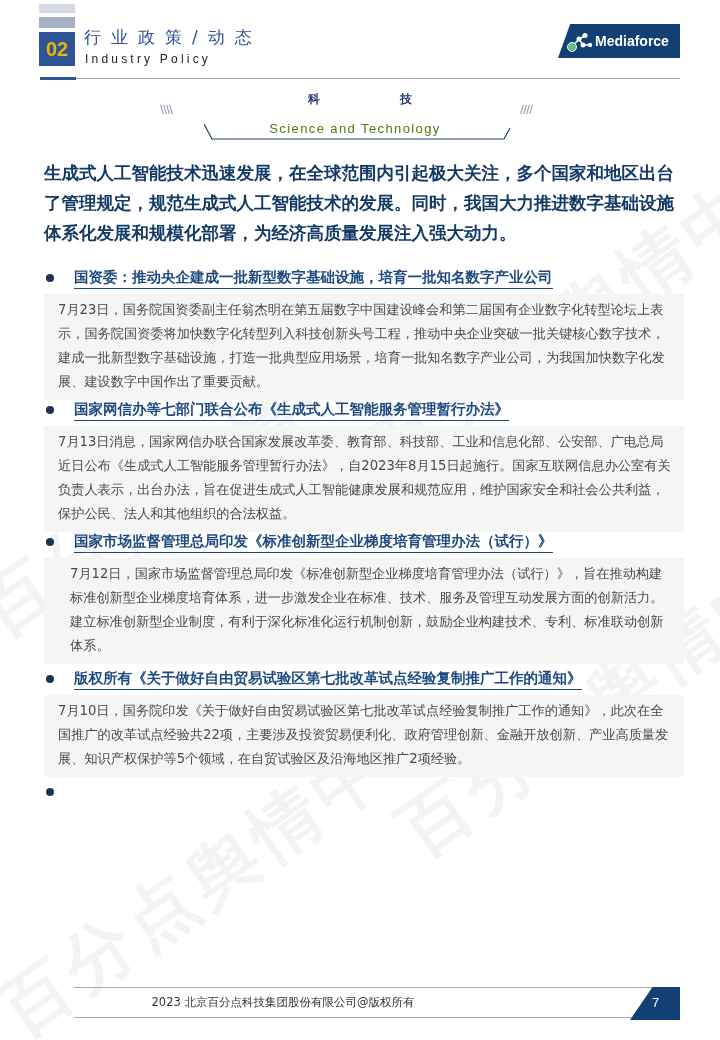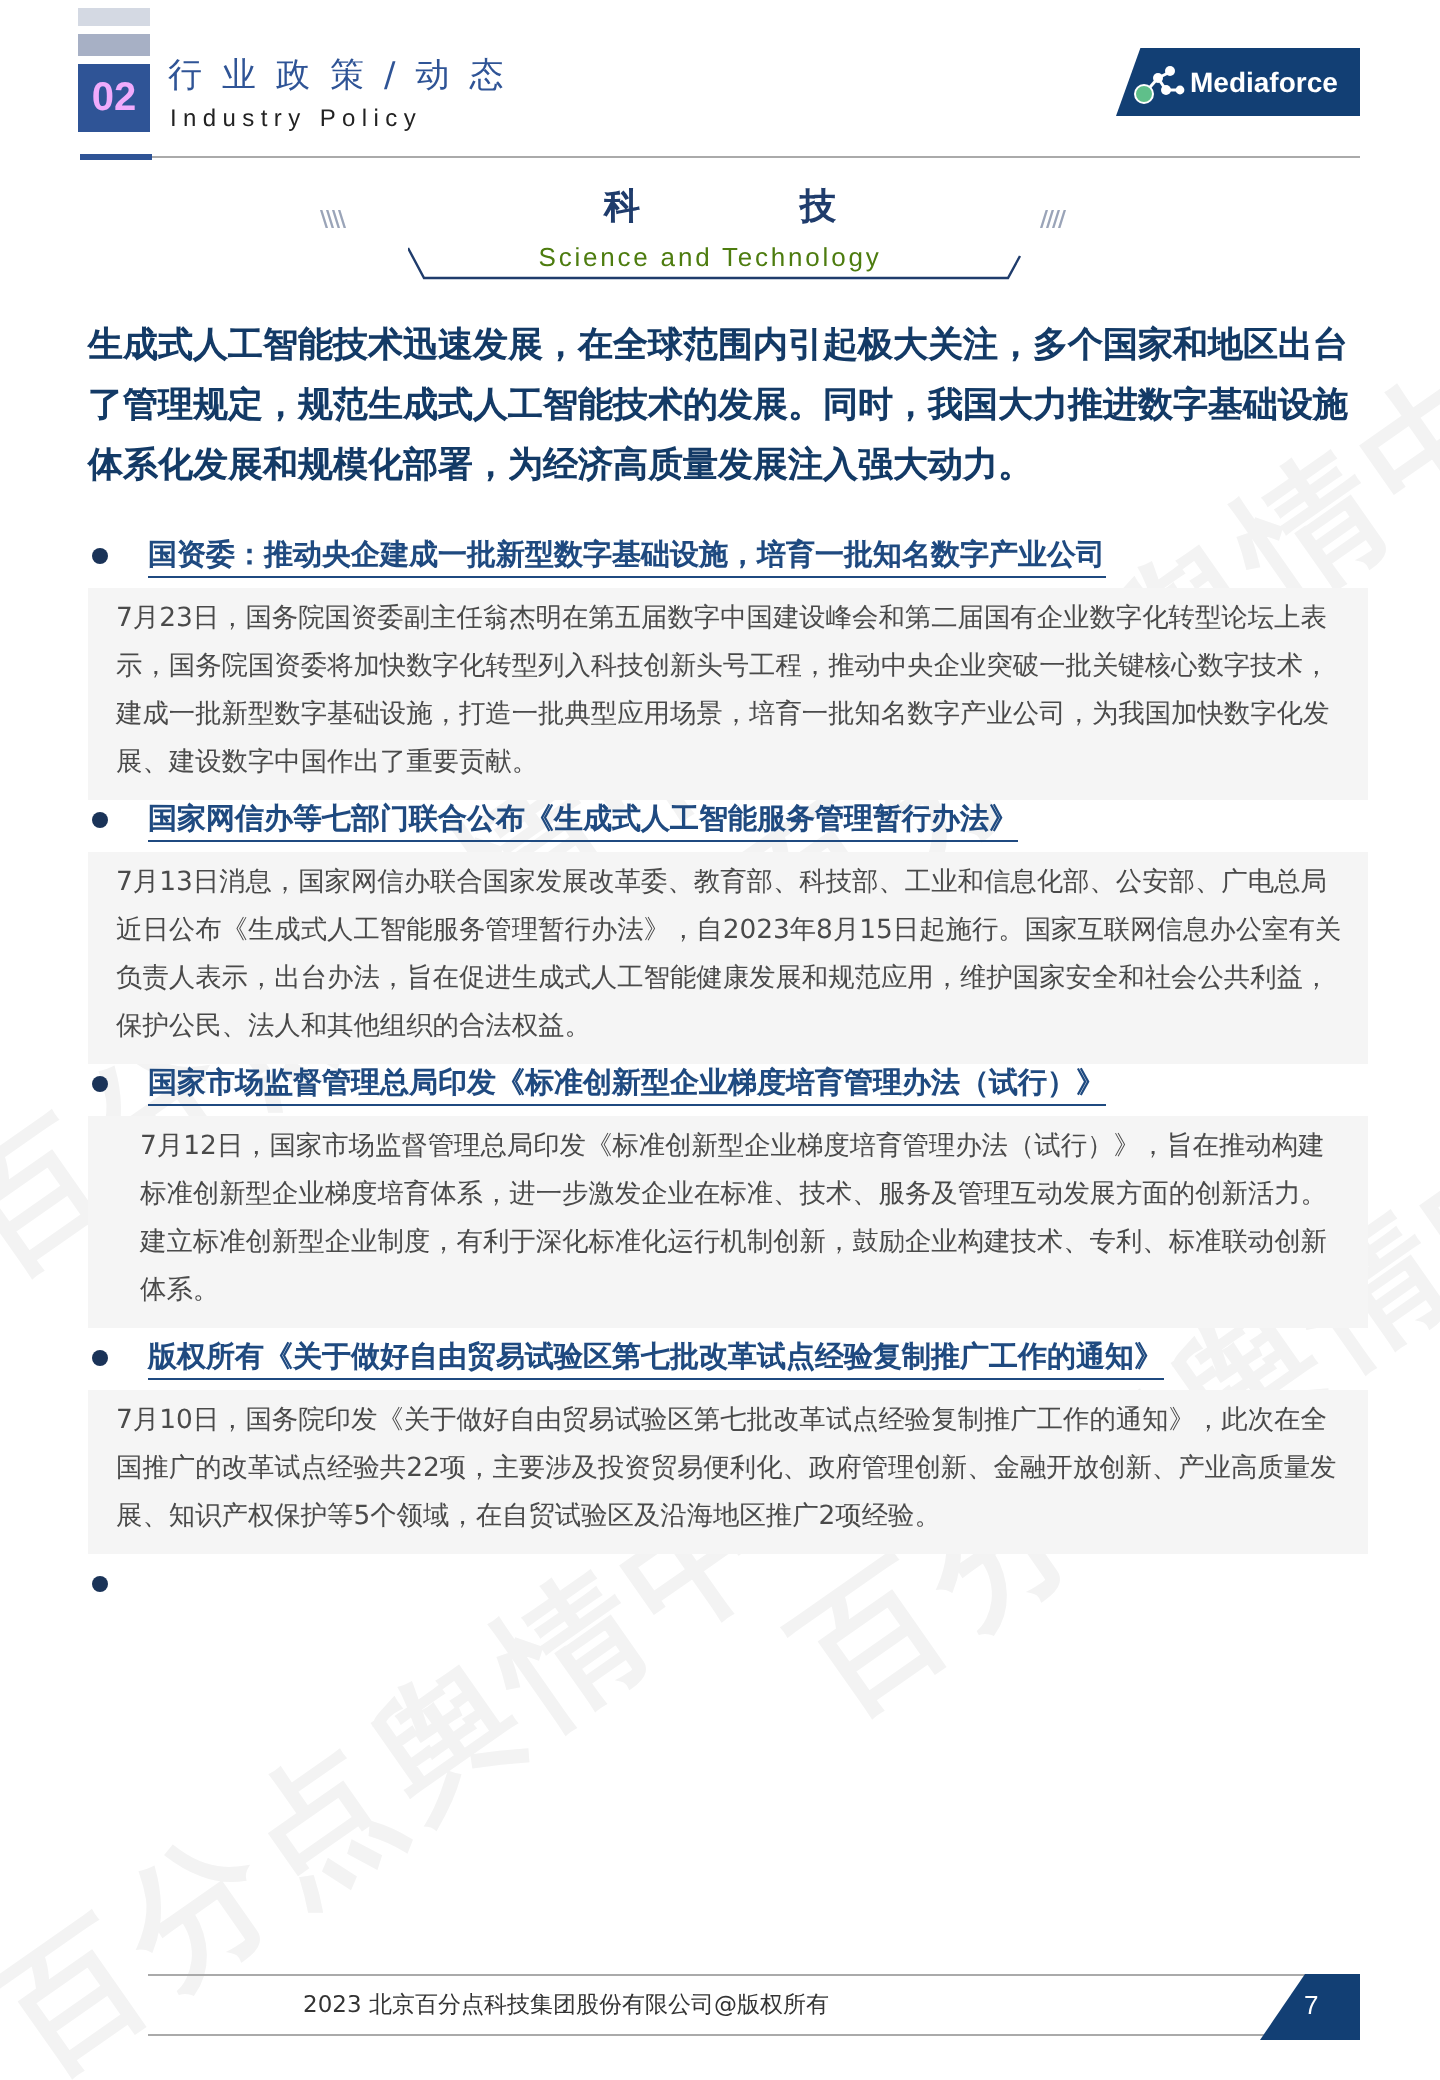--- a/index.html
+++ b/index.html
@@ -5,33 +5,33 @@
   * { margin: 0; padding: 0; box-sizing: border-box; }
   html, body { width: 720px; height: 1040px; background: #ffffff; overflow: hidden; }
   body { position: relative; font-family: "DejaVu Sans", "Liberation Sans", sans-serif; color: #333; }
 
   
   .watermark { position: absolute; font-size: 70px; font-weight: bold; color: #f3f3f3; transform: rotate(-35deg); white-space: nowrap; pointer-events: none; z-index: 0; letter-spacing: 6px; }
 
   
   .hdr-bar1 { position: absolute; left: 39px; top: 4px; width: 36px; height: 9px; background: #d4d9e3; }
   .hdr-bar2 { position: absolute; left: 39px; top: 17px; width: 36px; height: 11px; background: #a7b0c5; }
-  .hdr-num { position: absolute; left: 39px; top: 32px; width: 36px; height: 34px; background: #2f5496; color: #f0abfc; font-family: "Liberation Sans", sans-serif; font-weight: bold; font-size: 20px; text-align: center; line-height: 34px; }
+  .hdr-num { position: absolute; left: 39px; top: 32px; width: 36px; height: 34px; background: #2f5496; color: #eab308; font-family: "Liberation Sans", sans-serif; font-weight: bold; font-size: 20px; text-align: center; line-height: 34px; }
   .hdr-title-cn { position: absolute; left: 84px; top: 26px; font-size: 17px; color: #2f5496; letter-spacing: 10px; }
   .hdr-title-en { position: absolute; left: 85px; top: 52px; font-family: "Liberation Sans", sans-serif; font-size: 12px; color: #222; letter-spacing: 3.2px; }
   .hdr-line { position: absolute; left: 40px; top: 78px; width: 140px; height: 0; border-top: 1px solid #aaa; }
   .hdr-line-accent { position: absolute; left: 40px; top: 77px; width: 36px; height: 3px; background: #2f5496; }
   .hdr-line-right { position: absolute; left: 180px; top: 78px; width: 500px; border-top: 1px solid #aaa; }
 
   .logo { position: absolute; left: 558px; top: 24px; width: 122px; height: 34px; background: #123f74; clip-path: polygon(10% 0, 100% 0, 100% 100%, 0 100%); }
   .logo-icon { position: absolute; left: 563px; top: 31px; width: 34px; height: 22px; }
   .logo-text { position: absolute; left: 595px; top: 33px; font-family: "Liberation Sans", sans-serif; font-weight: bold; font-size: 14px; color: #fff; }
 
   
-  .sec-cn { position: absolute; left: 0; width: 720px; top: 91px; text-align: center; font-size: 18px; font-weight: bold; color: #1f3c6c; letter-spacing: 80px; text-indent: 80px; }
+  .sec-cn { position: absolute; left: 0; width: 720px; top: 91px; text-align: center; font-size: 12px; font-weight: bold; color: #1f3c6c; letter-spacing: 80px; text-indent: 80px; }
   .sec-en { position: absolute; left: 0; width: 710px; top: 121px; text-align: center; font-family: "Liberation Sans", sans-serif; font-size: 13px; color: #4d7c0f; letter-spacing: 1.4px; }
   .sec-deco-left { position: absolute; left: 160px; top: 103px; font-size: 11px; color: #9aa4b8; font-weight: bold; letter-spacing: -1px; }
   .sec-deco-right { position: absolute; left: 520px; top: 103px; font-size: 11px; color: #9aa4b8; font-weight: bold; letter-spacing: -1px; }
   .sec-frame { position: absolute; left: 204px; top: 122px; width: 308px; height: 20px; }
 
   
   .intro { position: absolute; left: 44px; top: 158px; width: 640px; font-size: 17.5px; line-height: 30px; font-weight: bold; color: #133a66; z-index: 1; }
 
   
   .item { position: absolute; left: 44px; width: 640px; z-index: 1; }

